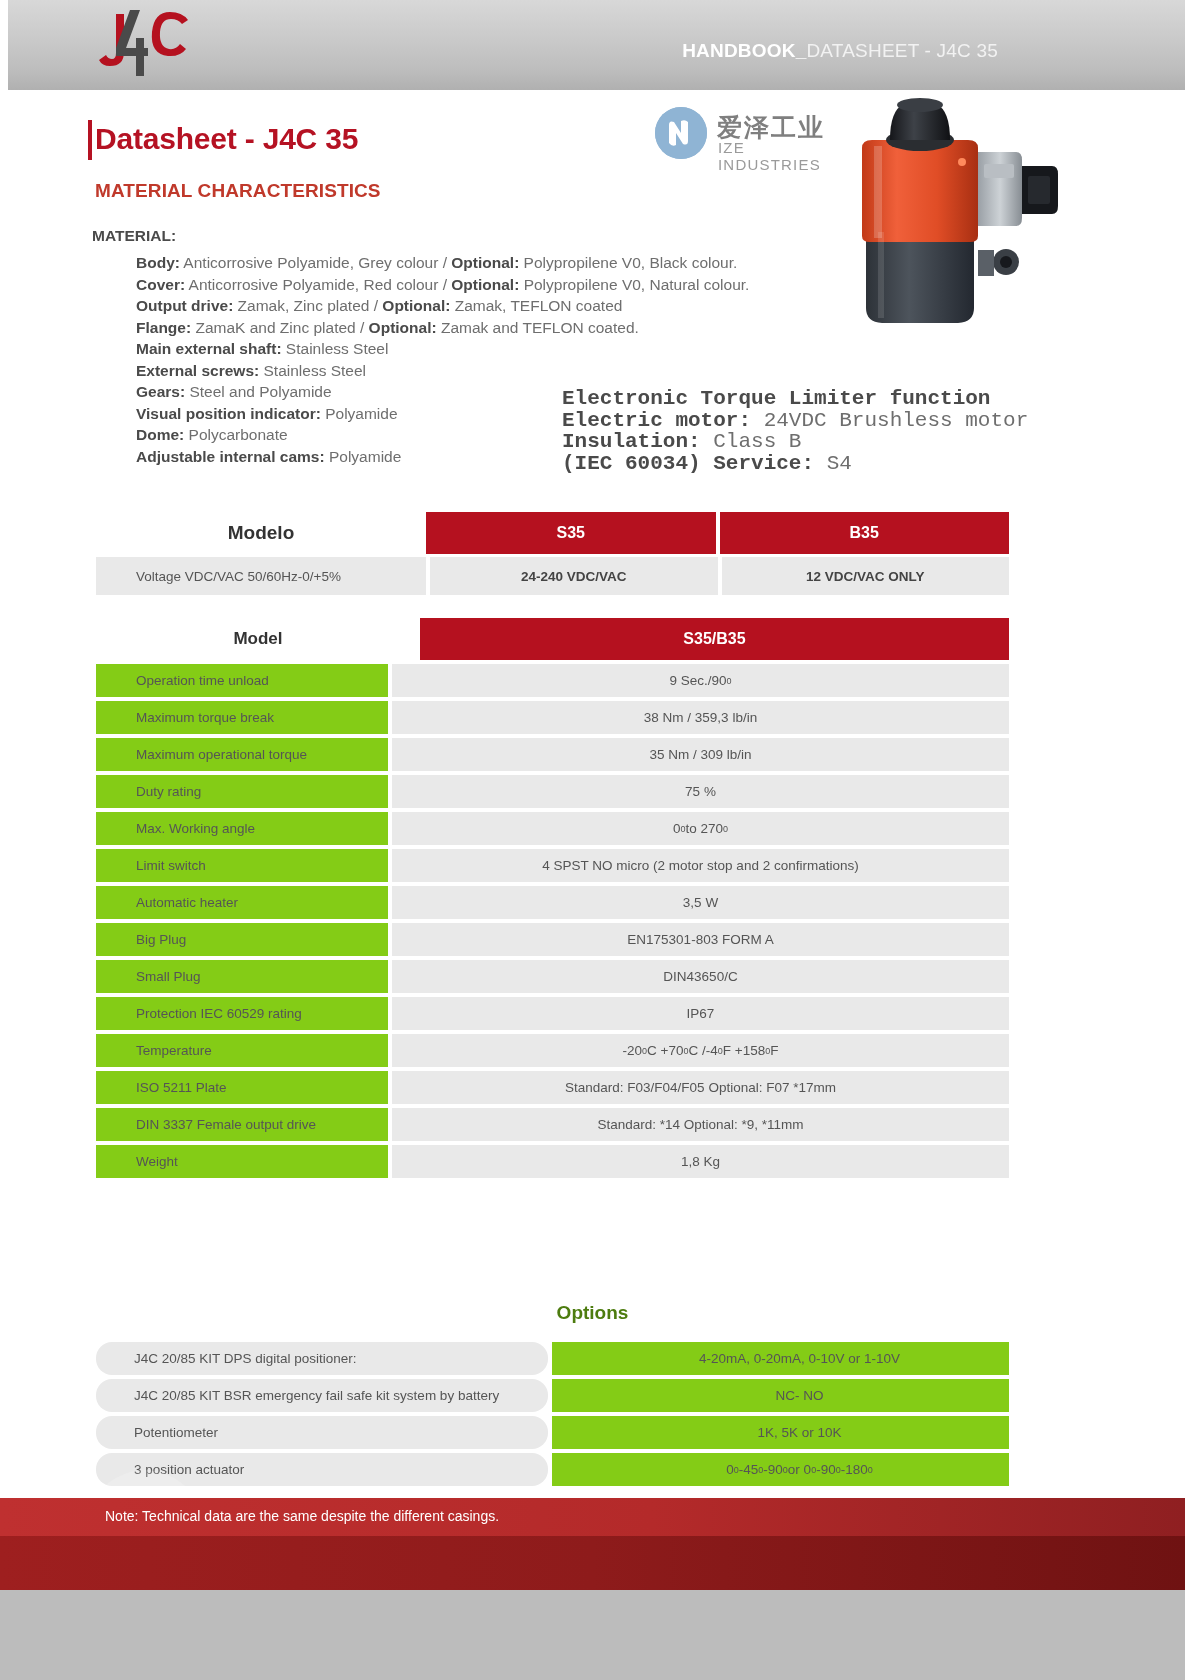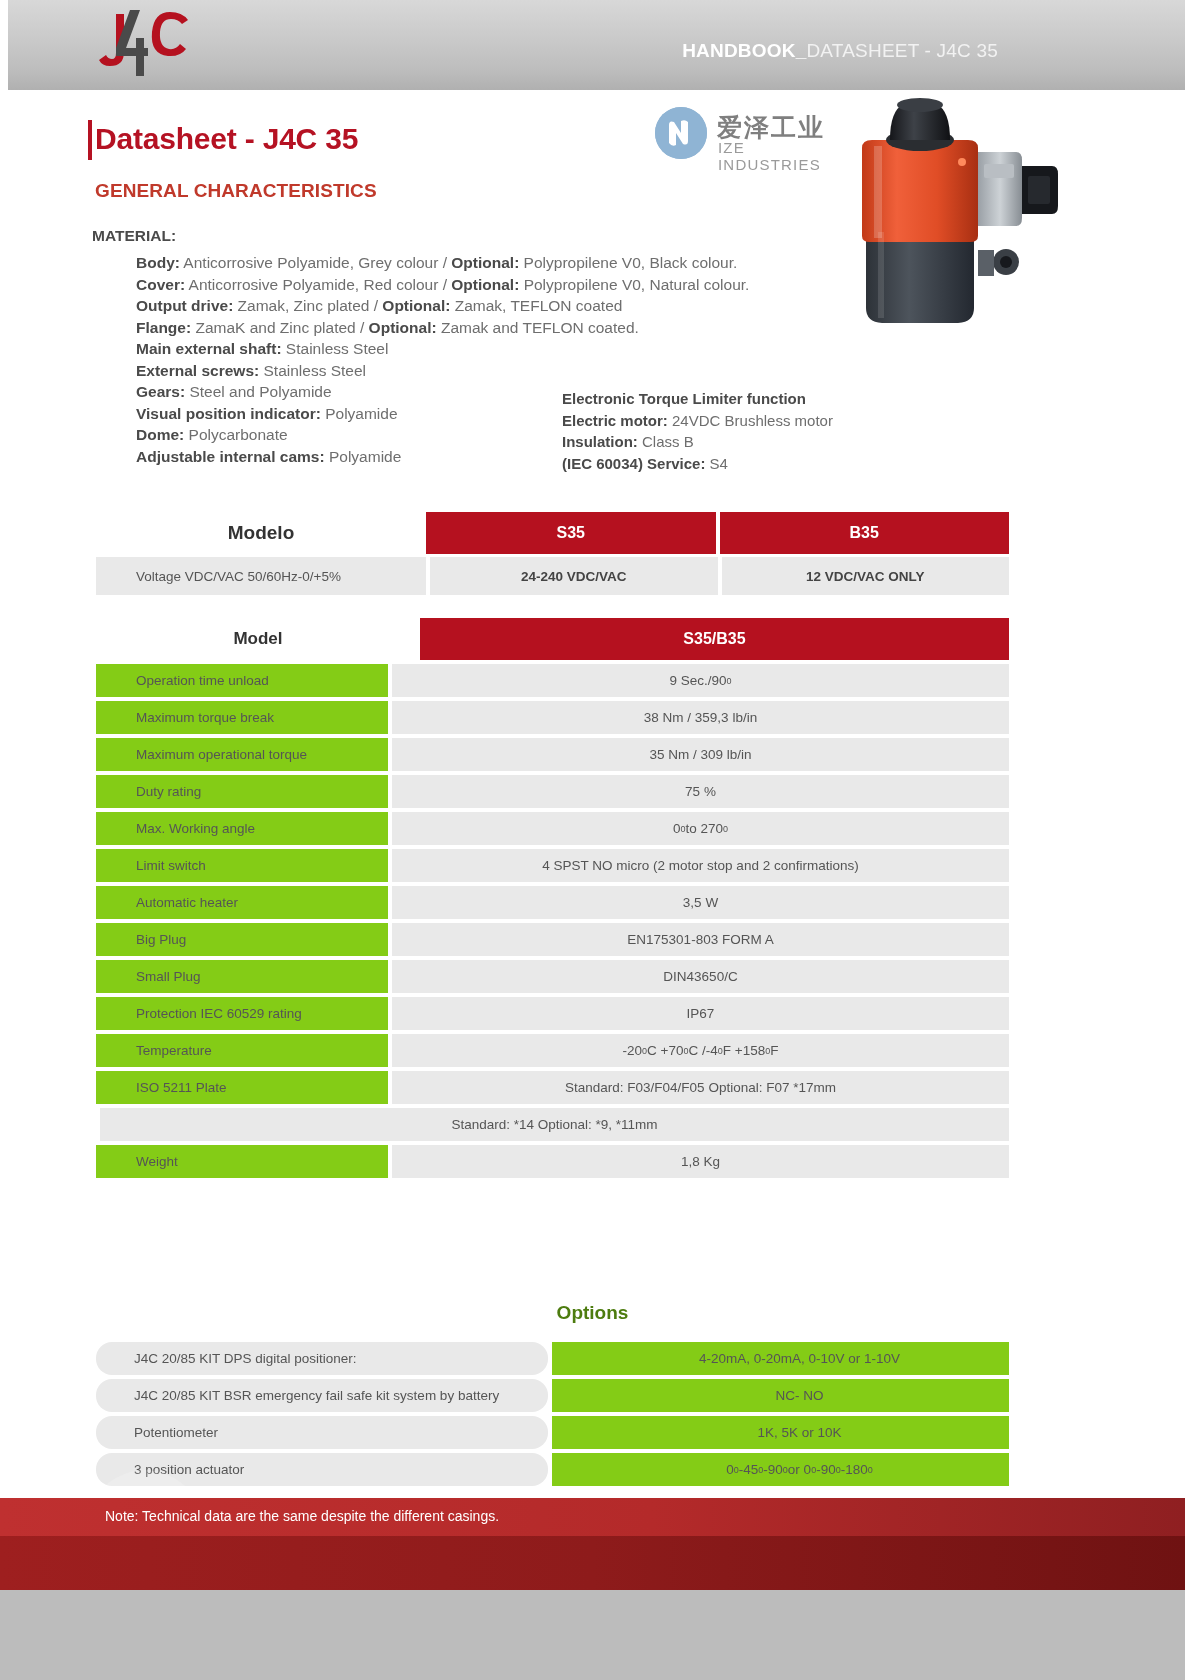--- a/index.html
+++ b/index.html
@@ -57,21 +57,21 @@
     position:absolute; left:92px; top:227px;
     font-size:15.5px; font-weight:700; color:#4a4a4a;
   }
   .mat-list { position:absolute; left:136px; top:252px; width:760px; }
   .mat-list .line {
     font-size:15.5px; line-height:21.5px; color:#6e6e6e; white-space:nowrap;
   }
   .mat-list .line b { color:#4a4a4a; font-weight:700; }
   .motor-list { position:absolute; left:562px; top:388px; width:420px; }
   .motor-list .line {
-    font-size:15px; line-height:21.5px; color:#6e6e6e; white-space:nowrap;
+    font-size:21px; line-height:21.5px; color:#6e6e6e; white-space:nowrap;font-family:Liberation Mono, monospace;
   }
   .motor-list .line b { color:#4a4a4a; font-weight:700; }
 
   
   .tbl { position:absolute; left:96px; width:913px; }
 
   
   .t1 { top:512px; }
   .t1-head { display:flex; width:100%; height:42px; }
   .t1-head .lbl { width:330px; display:flex; align-items:center; justify-content:center;
@@ -148,21 +148,21 @@
         </svg>
       </div>
       <div class="header-title">
         <b>HANDBOOK_</b><span class="thin">DATASHEET - J4C 35</span>
       </div>
     </div>
   </div>
 
   <div class="title-rule"></div>
   <div class="doc-title">Datasheet - J4C 35</div>
-  <div class="section-title">GENERAL CHARACTERISTICS</div>
+  <div class="section-title">MATERIAL CHARACTERISTICS</div>
 
   <div class="ize-logo">
     <div class="ize-mark">
       <svg width="52" height="52" viewBox="0 0 52 52">
         <circle cx="26" cy="26" r="26" fill="#8fb4d4"></circle>
         <path d="M14 36 L14 18 Q14 13 19 15 L26 26 L26 14 Q30 12 33 15 L33 34 Q33 39 28 37 L21 26 L21 38 Q17 40 14 36 Z" fill="#ffffff"></path>
       </svg>
     </div>
     <div class="ize-cn">爱泽工业</div>
     <div class="ize-en">IZE INDUSTRIES</div>
@@ -305,20 +305,21 @@
         </div>
         <div class="r">
           <div class="c1">Temperature</div>
           <div class="c2">-20<sup>0</sup>C +70<sup>0</sup>C /-4<sup>0</sup>F +158<sup>0</sup>F</div>
         </div>
         <div class="r">
           <div class="c1">ISO 5211 Plate</div>
           <div class="c2">Standard: F03/F04/F05    Optional: F07 *17mm</div>
         </div>
         <div class="r">
+          <div class="c1">DIN 3337 Female output drive</div>
           <div class="c2">Standard: *14    Optional: *9, *11mm</div>
         </div>
         <div class="r">
           <div class="c1">Weight</div>
           <div class="c2">1,8 Kg</div>
         </div>
       </div>
   </div>
 
   <div class="opt-title">Options</div>

